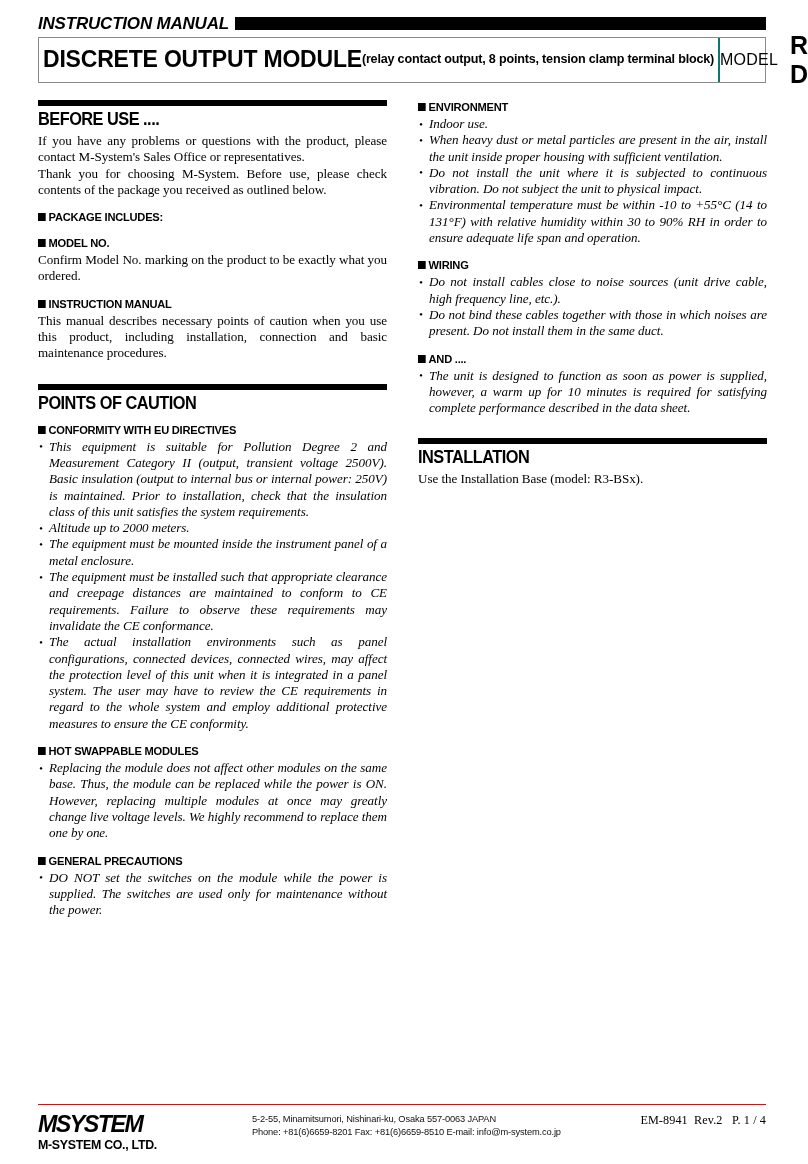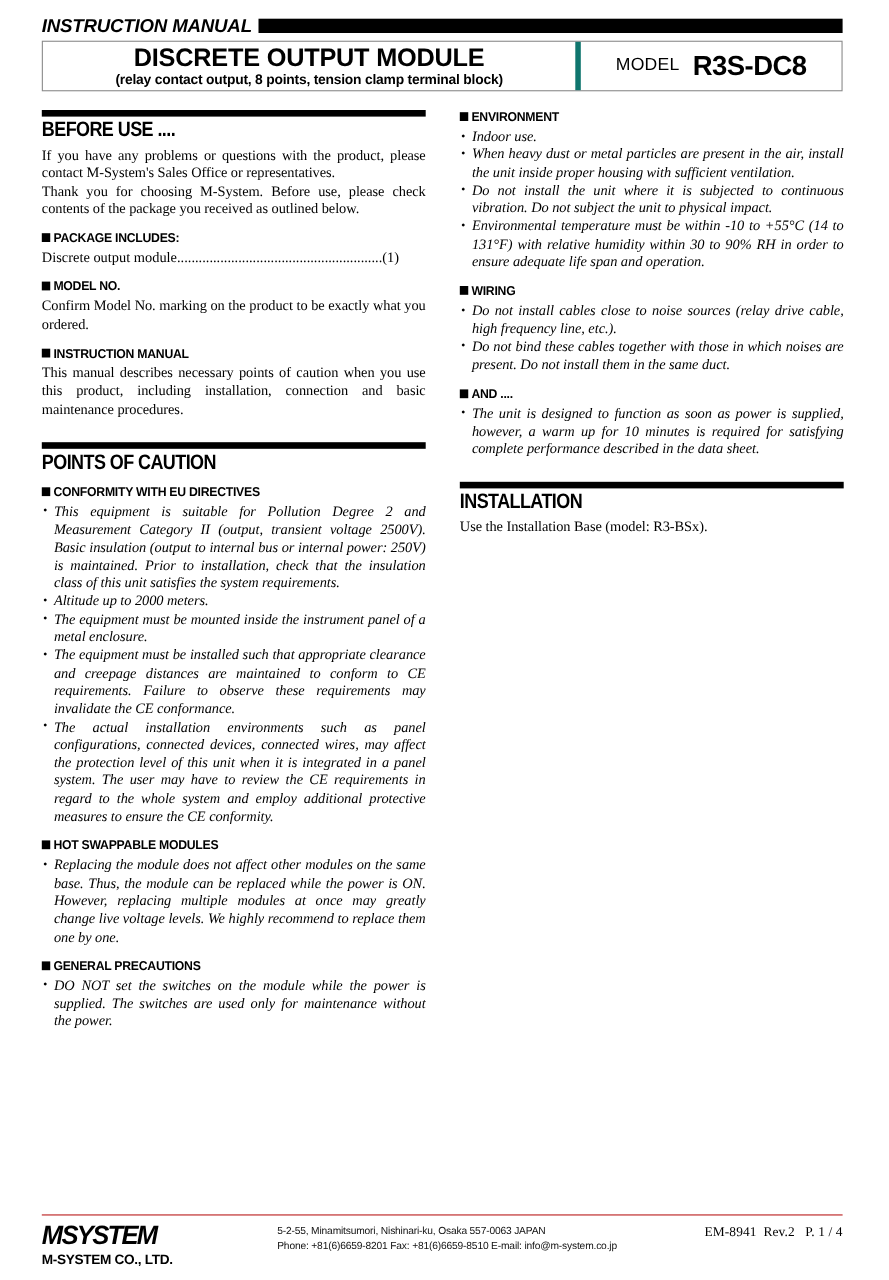--- a/index.html
+++ b/index.html
@@ -55,23 +55,23 @@
   .title-box {
     display: flex;
     border: 1px solid #8a8a8a;
     height: 46px;
     margin-top: 3px;
     background: #fff;
   }
 
   .title-main {
     flex: 1;
-    border-right: 5px solid #0f766e;
+    border-right: 2px solid #0f766e;
     display: flex;
-    flex-direction: column;
+    flex-direction: row;
     align-items: center;
     justify-content: center;
     padding: 1px 4px 2px 4px;
   }
 
   .title-main-line1 {
     font-family: "Liberation Sans", sans-serif;
     font-weight: bold;
     font-size: 23px;
     line-height: 25px;
@@ -309,21 +309,20 @@
 
     <div class="rule"></div>
     <div class="sect-title">BEFORE USE ....</div>
 
     <p class="para">If you have any problems or questions with the product, please contact M-System's Sales Office or representatives.</p>
     <p class="para">Thank you for choosing M-System.  Before use, please check contents of the package you received as outlined below.</p>
 
     <div class="sub-head">
       <span class="sq"></span><span>PACKAGE INCLUDES:</span>
     </div>
-    <div class="dotline">Discrete output module.........................................................(1)</div>
 
     <div class="sub-head">
       <span class="sq"></span><span>MODEL NO.</span>
     </div>
     <p class="para">Confirm Model No. marking on the product to be exactly what you ordered.</p>
 
     <div class="sub-head">
       <span class="sq"></span><span>INSTRUCTION MANUAL</span>
     </div>
     <p class="para">This manual describes necessary points of caution when you use this product, including installation, connection and basic maintenance procedures.</p>
@@ -369,21 +368,21 @@
       <li class="last-nj">Indoor use.</li>
       <li>When heavy dust or metal particles are present in the air, install the unit inside proper housing with sufficient ventilation.</li>
       <li>Do not install the unit where it is subjected to continuous vibration.  Do not subject the unit to physical impact.</li>
       <li>Environmental temperature must be within -10 to +55°C (14 to 131°F) with relative humidity within 30 to 90% RH in order to ensure adequate life span and operation.</li>
     </ul>
 
     <div class="sub-head">
       <span class="sq"></span><span>WIRING</span>
     </div>
     <ul class="bullets">
-      <li>Do not install cables close to noise sources (relay drive cable, high frequency line, etc.).</li>
+      <li>Do not install cables close to noise sources (unit drive cable, high frequency line, etc.).</li>
       <li>Do not bind these cables together with those in which noises are present.  Do not install them in the same duct.</li>
     </ul>
 
     <div class="sub-head">
       <span class="sq"></span><span>AND ....</span>
     </div>
     <ul class="bullets">
       <li>The unit is designed to function as soon as power is supplied, however, a warm up for 10 minutes is required for satisfying complete performance described in the data sheet.</li>
     </ul>
 

